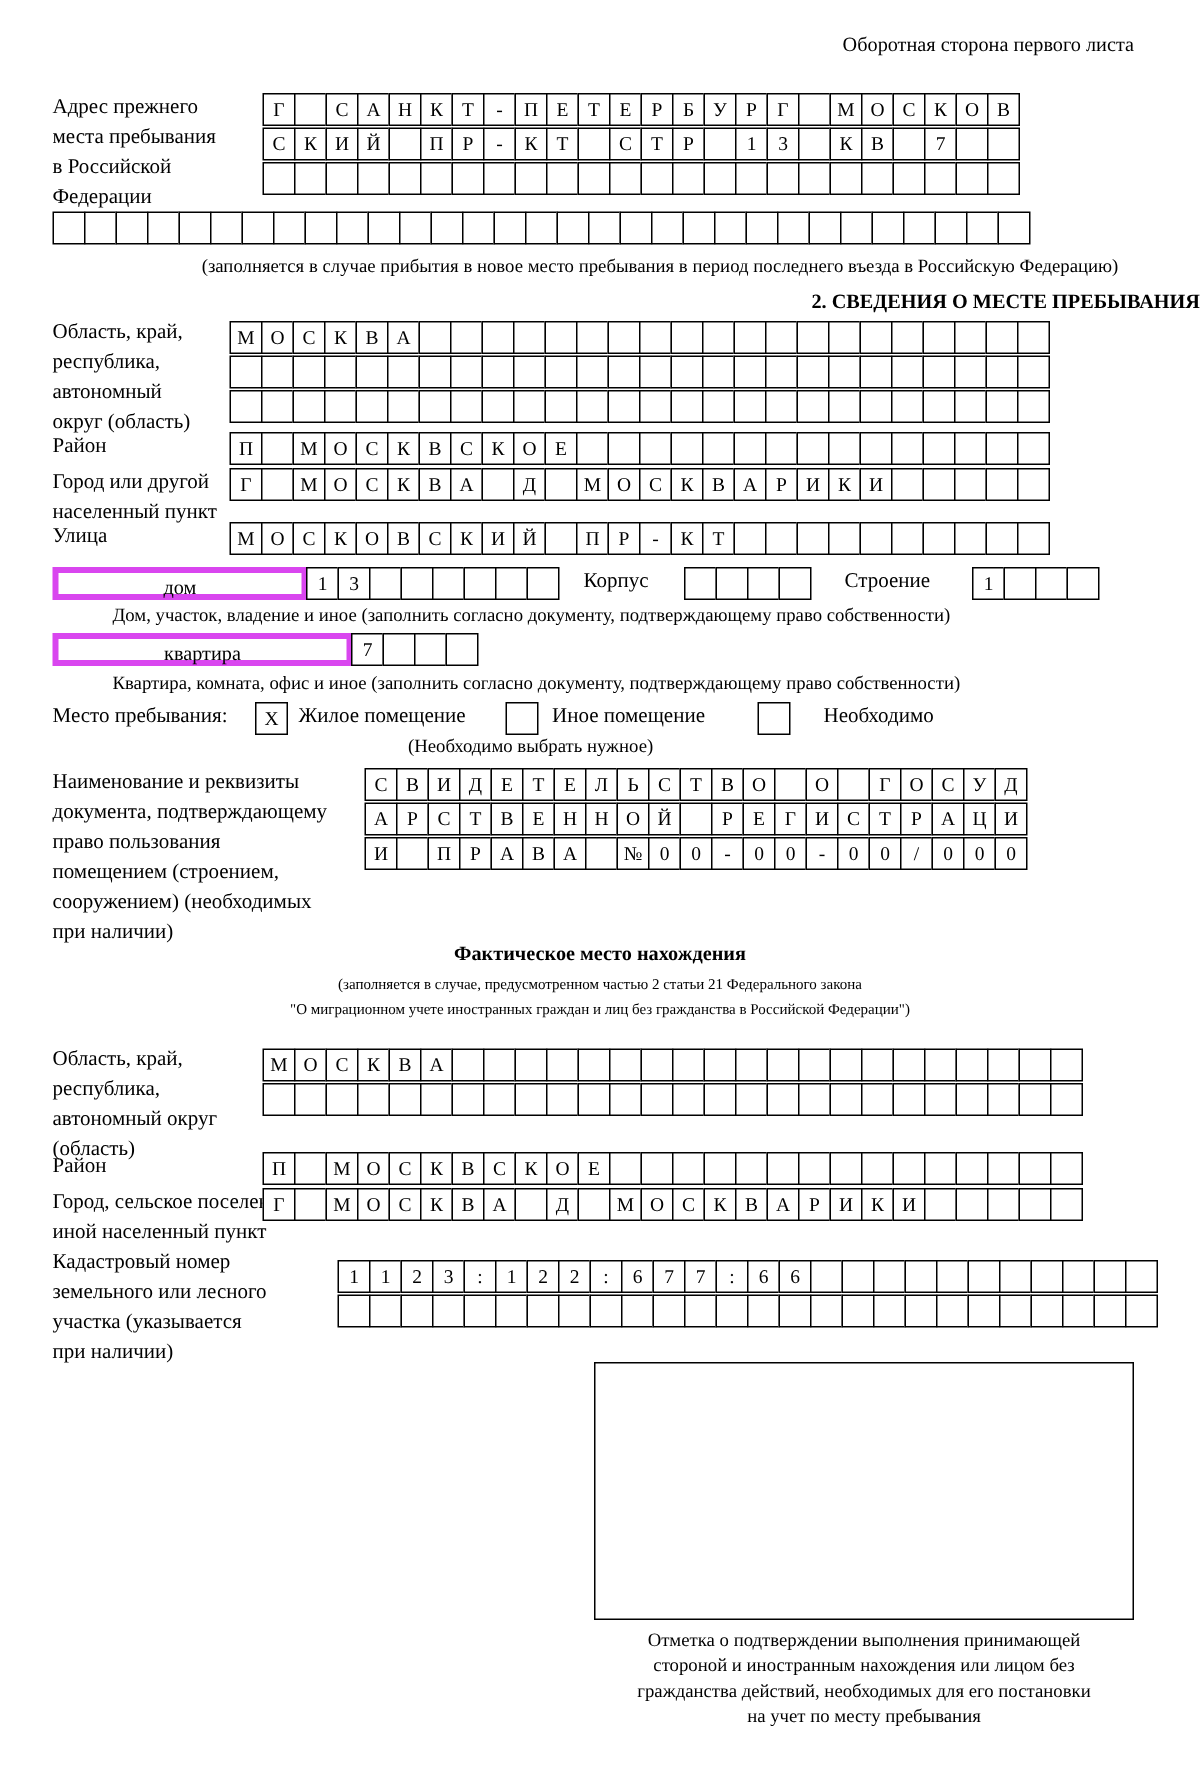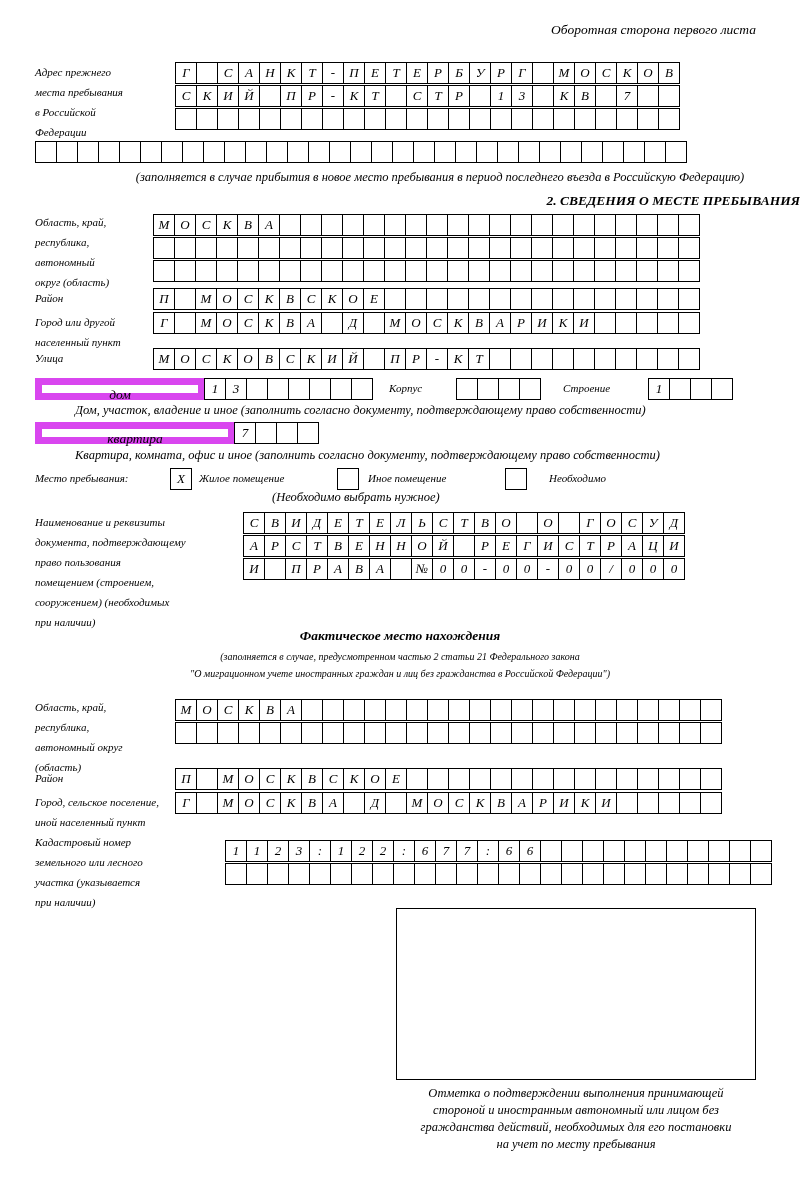--- a/index.html
+++ b/index.html
@@ -13,29 +13,29 @@
     font-family: "Liberation Serif", serif;
     color: #000;
     position: relative;
     overflow: hidden;
   }
   .page {
     position: relative;
     width: 800px;
     height: 1180px;
   }
-  .abs { position: absolute; font-style: italic; }
+  .abs { position: absolute; }
 
   .hdr-right {
     top: 22px; right: 44px;
     font-size: 13.5px;
     text-align: right;
   }
   .label {
-    font-size: 11px;
+    font-size: 14px;
     line-height: 20px;
     white-space: nowrap;
   }
   .center-title {
     font-size: 13.5px;
     font-weight: bold;
     text-align: center;
     width: 100%;
   }
   .small-center {
@@ -59,21 +59,21 @@
     border: 1px solid #000;
     margin-right: -1px;
     box-sizing: border-box;
     font-size: 13px;
     line-height: 20px;
     text-align: center;
     font-family: "Liberation Serif", serif;
     background: #fff;
   }
   .textbox {
-    border: 7px solid #d946ef;
+    border: 4px solid #d946ef;
     box-sizing: border-box;
     font-size: 13.5px;
     text-align: center;
     line-height: 20px;
     background: #fff;
   }
   .chk {
     width: 22px; height: 22px;
     border: 1px solid #000;
     box-sizing: border-box;
@@ -721,18 +721,18 @@
       <div class="cell"></div>
       <div class="cell"></div>
       <div class="cell"></div>
       <div class="cell"></div>
     </div>
 
   <div class="abs bigbox" style="top:908px; left:396px; width:360px; height:172px;"></div>
 
   <div class="abs footnote" style="top:1085px; left:396px; width:360px;">
     <div>Отметка о подтверждении выполнения принимающей</div>
-    <div>стороной и иностранным автономный или лицом без</div>
+    <div>стороной и иностранным нахождения или лицом без</div>
     <div>гражданства действий, необходимых для его постановки</div>
     <div>на учет по месту пребывания</div>
   </div>
 
 </div>
 
 </body></html>

